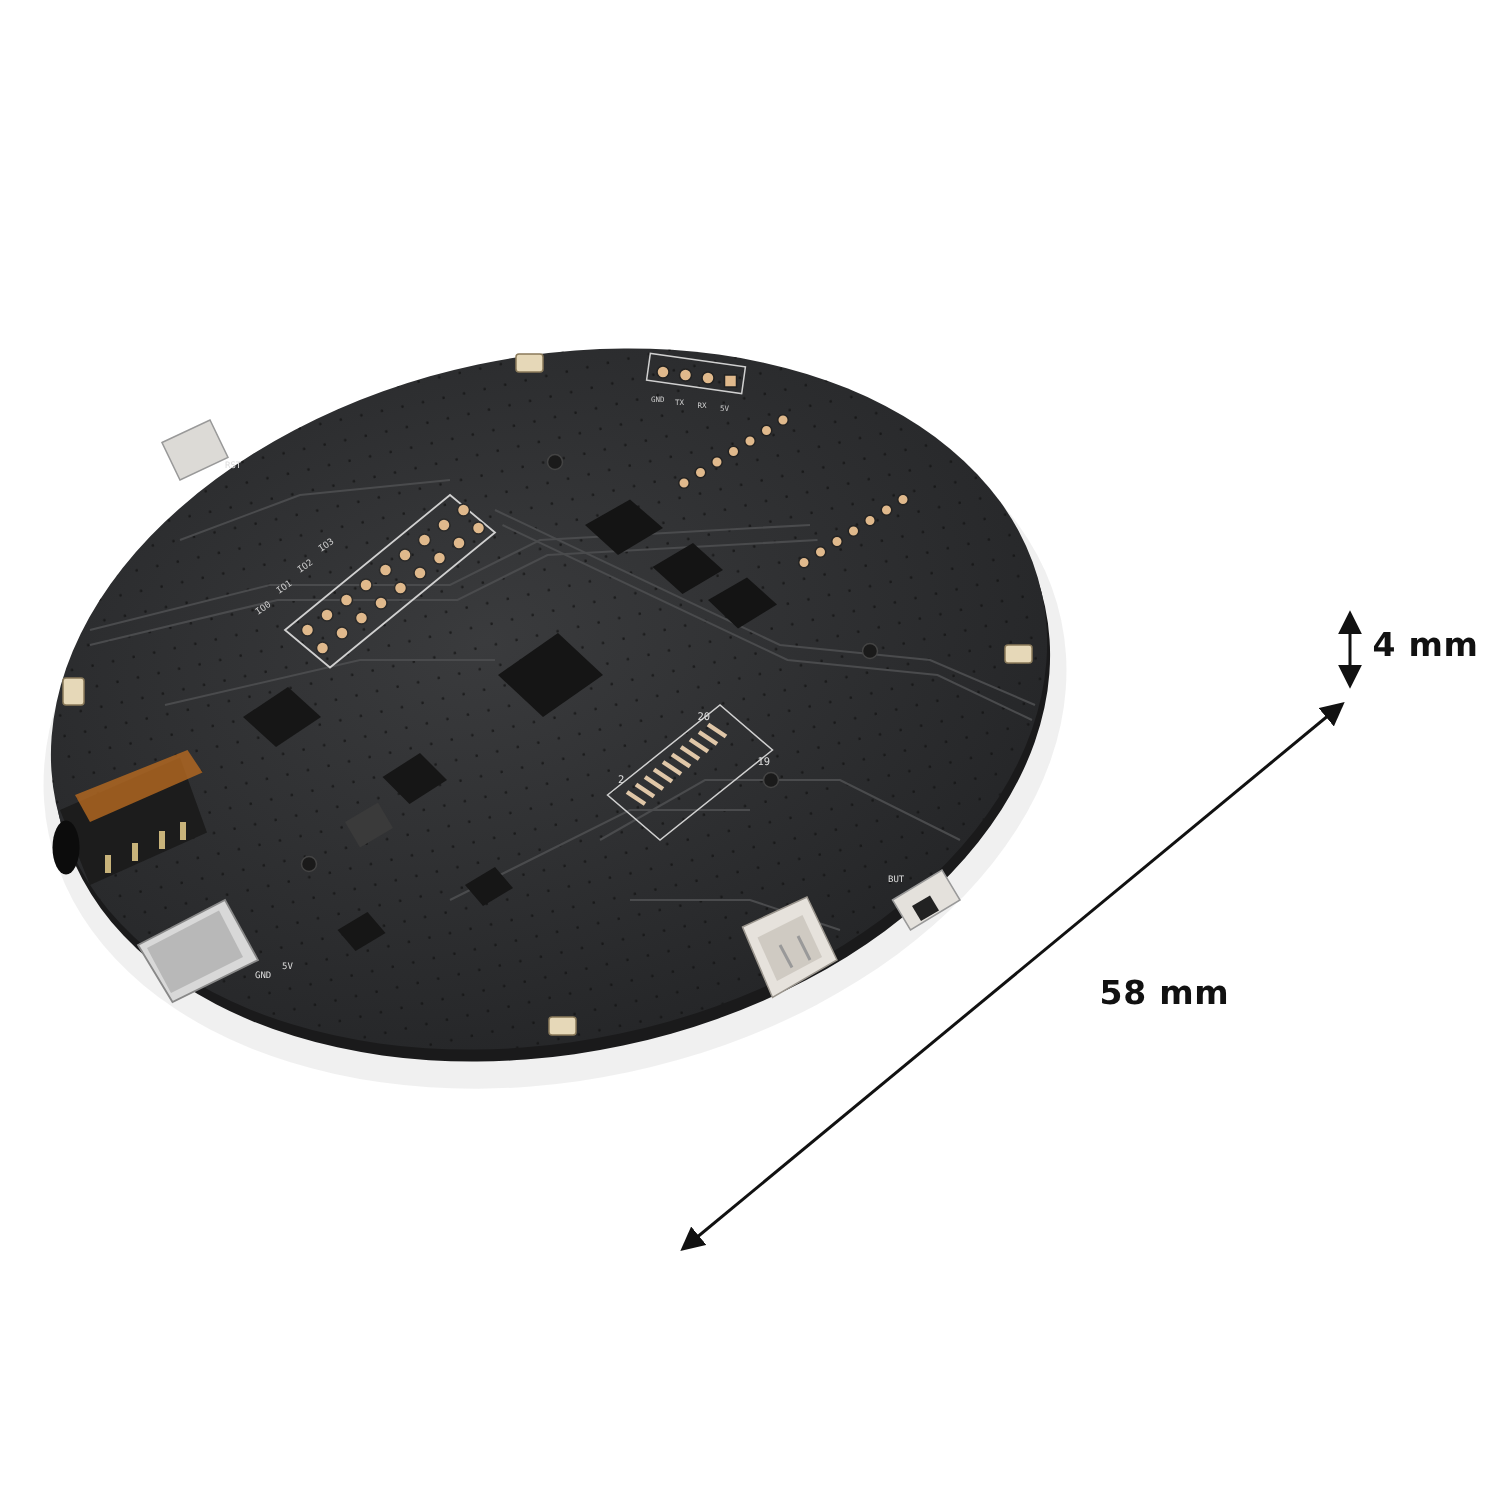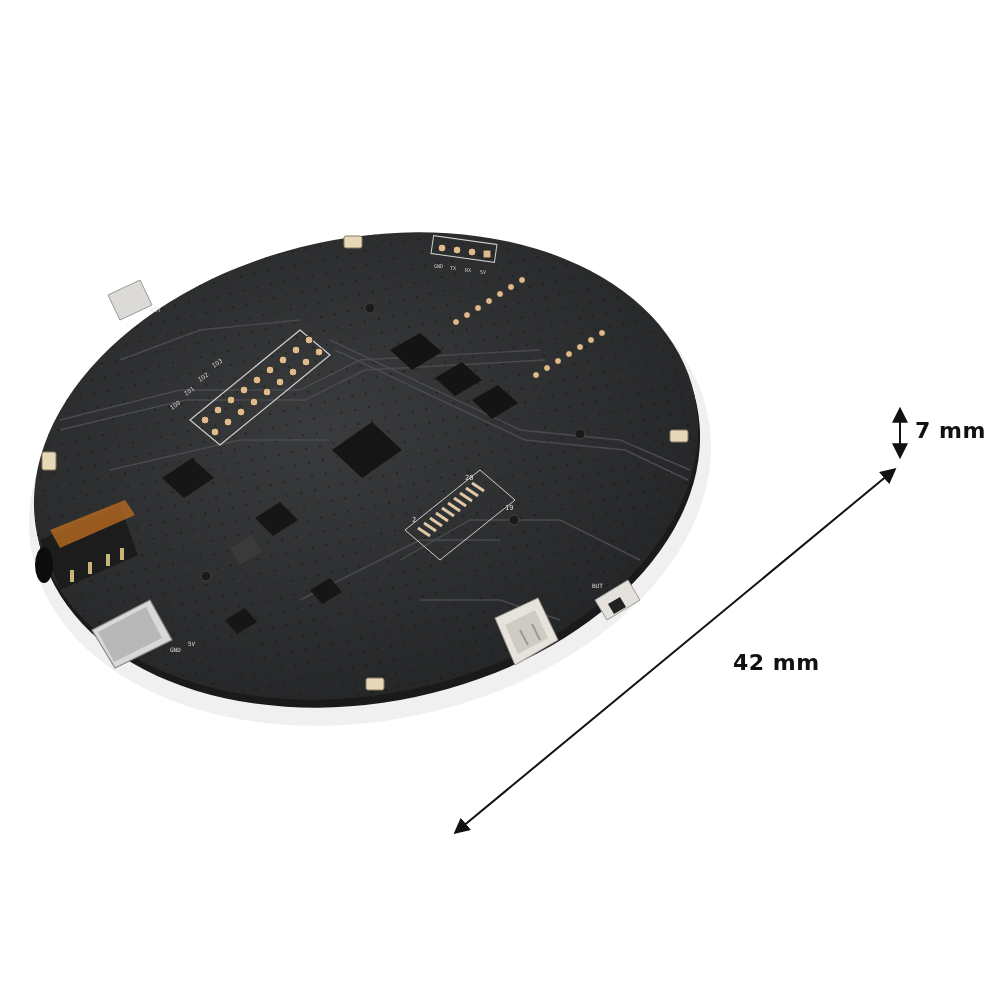--- a/index.html
+++ b/index.html
@@ -188,15 +188,15 @@
         <circle cx="206" cy="576" r="5"></circle>
         <circle cx="514" cy="520" r="5"></circle>
     </g>
 
     <g>
       <line x1="900" y1="410" x2="900" y2="456" stroke="#111" stroke-width="2" marker-start="url(#arrowHead)" marker-end="url(#arrowHead)"></line>
       <line x1="894" y1="470" x2="456" y2="832" stroke="#111" stroke-width="2" marker-start="url(#arrowHead)" marker-end="url(#arrowHead)"></line>
     </g>
   </svg>
 
-  <div class="dim-label dim-thickness">7 mm</div>
-  <div class="dim-label dim-diameter">42 mm</div>
+  <div class="dim-label dim-thickness">4 mm</div>
+  <div class="dim-label dim-diameter">58 mm</div>
 </div>
 
 </body></html>

